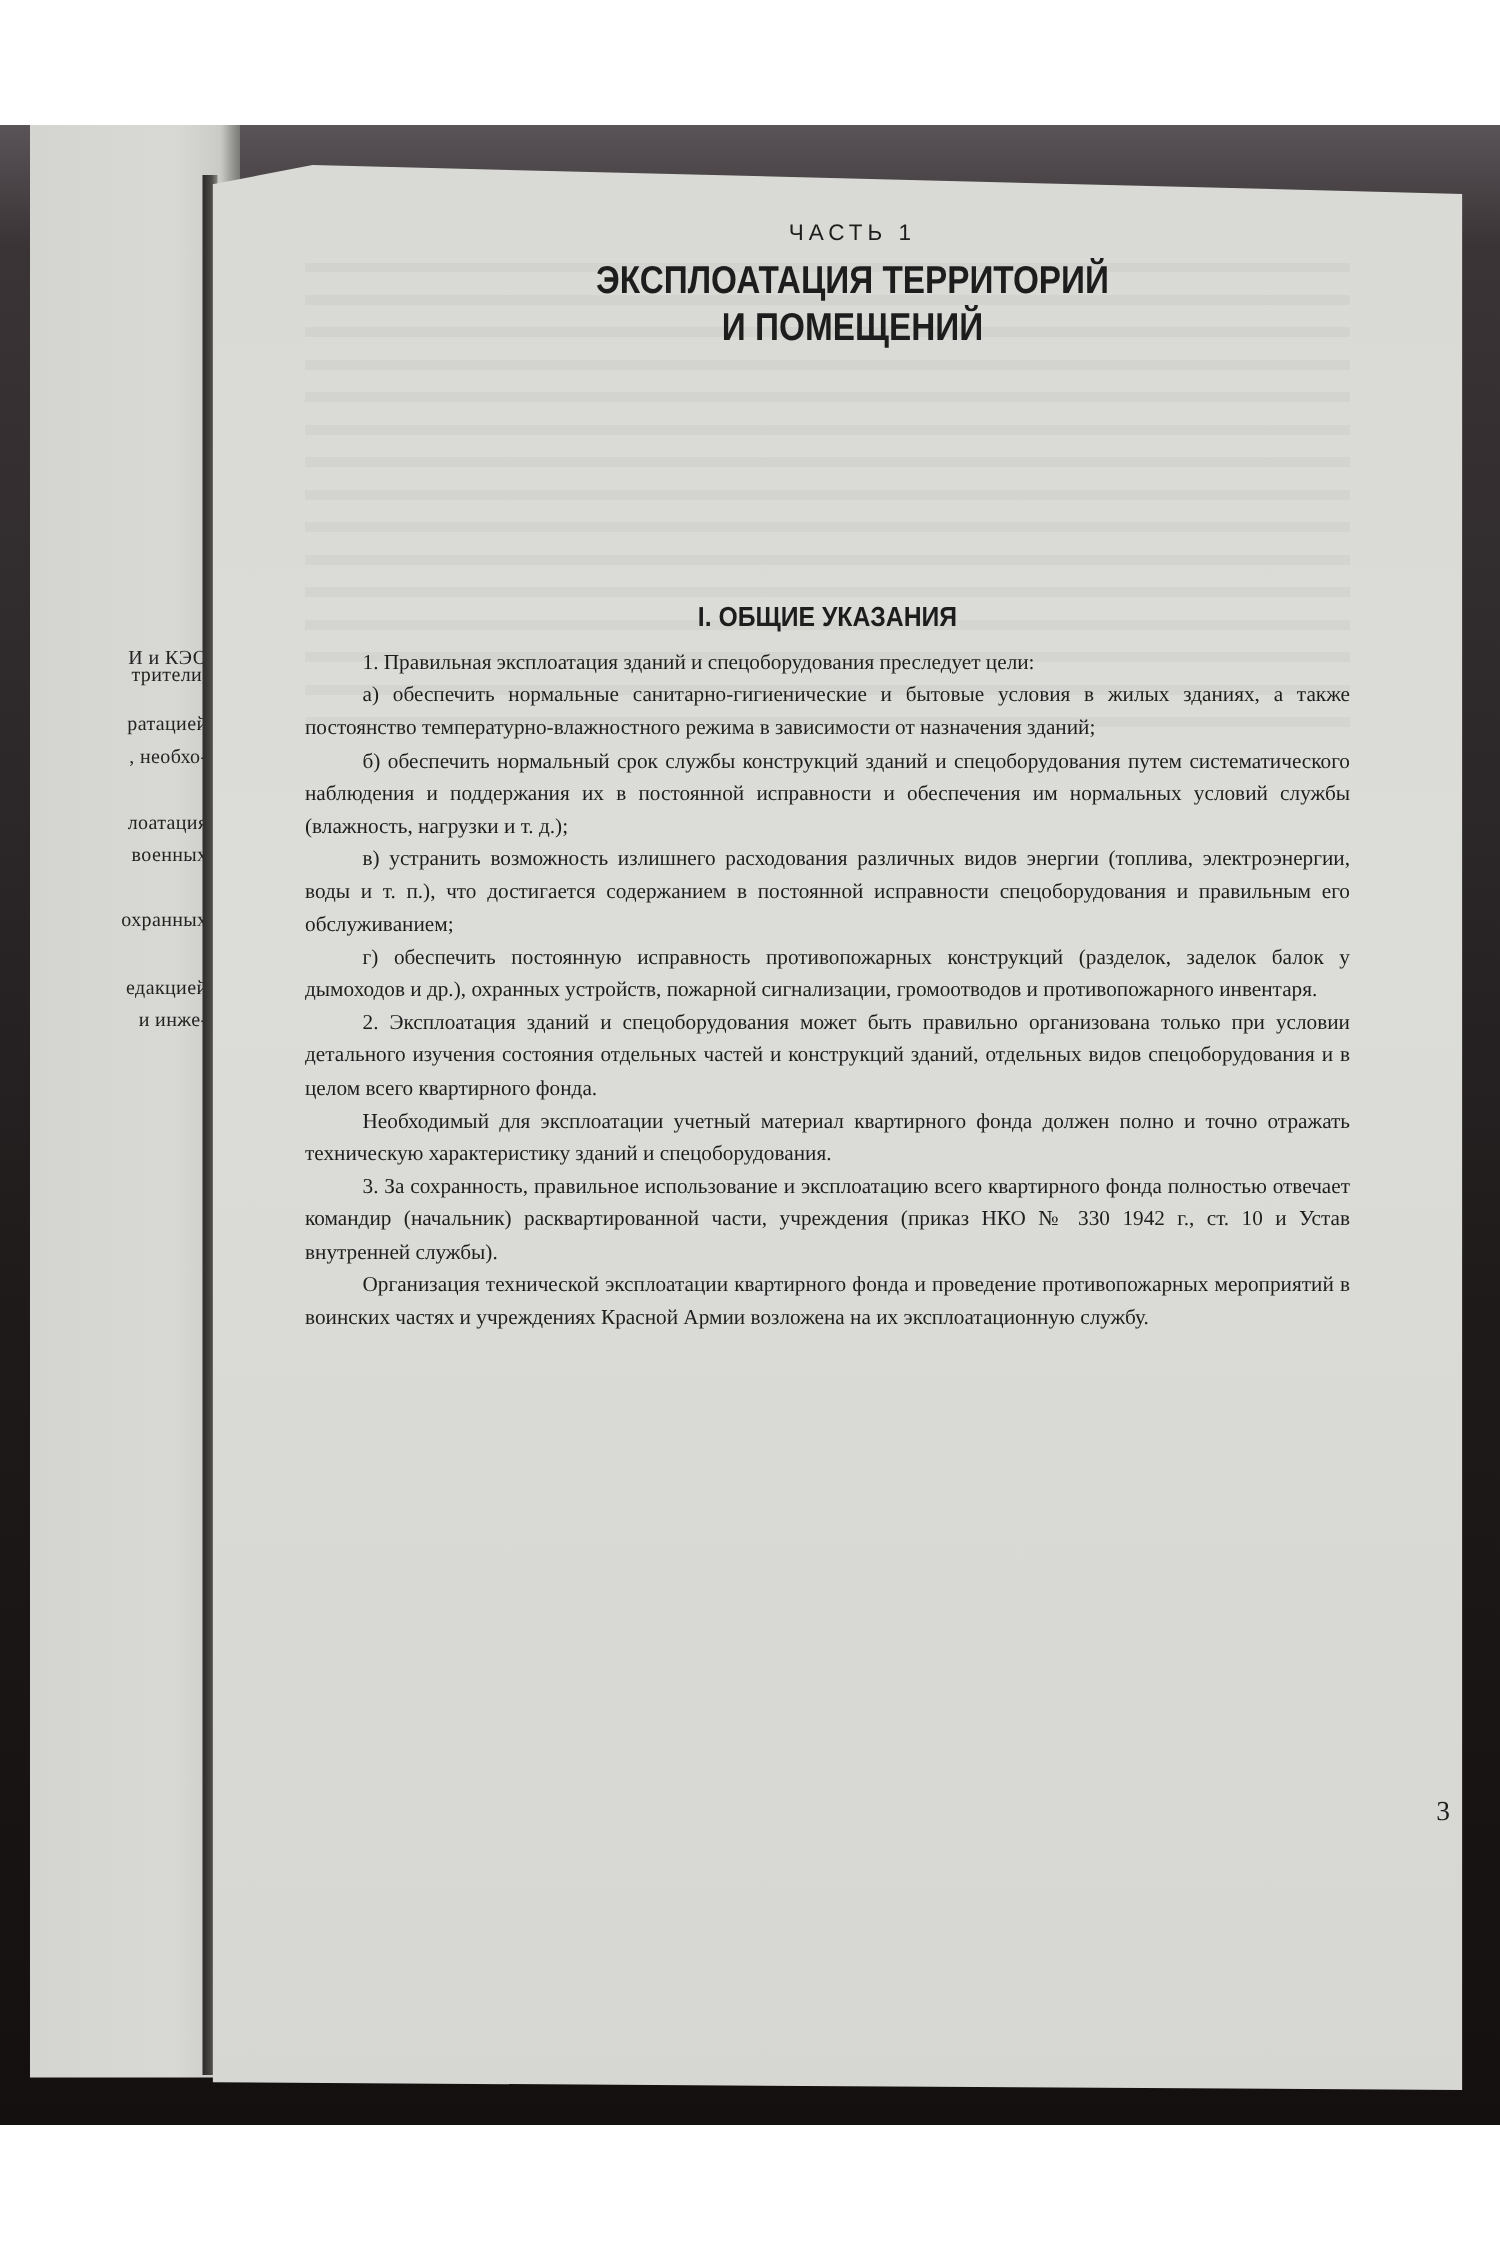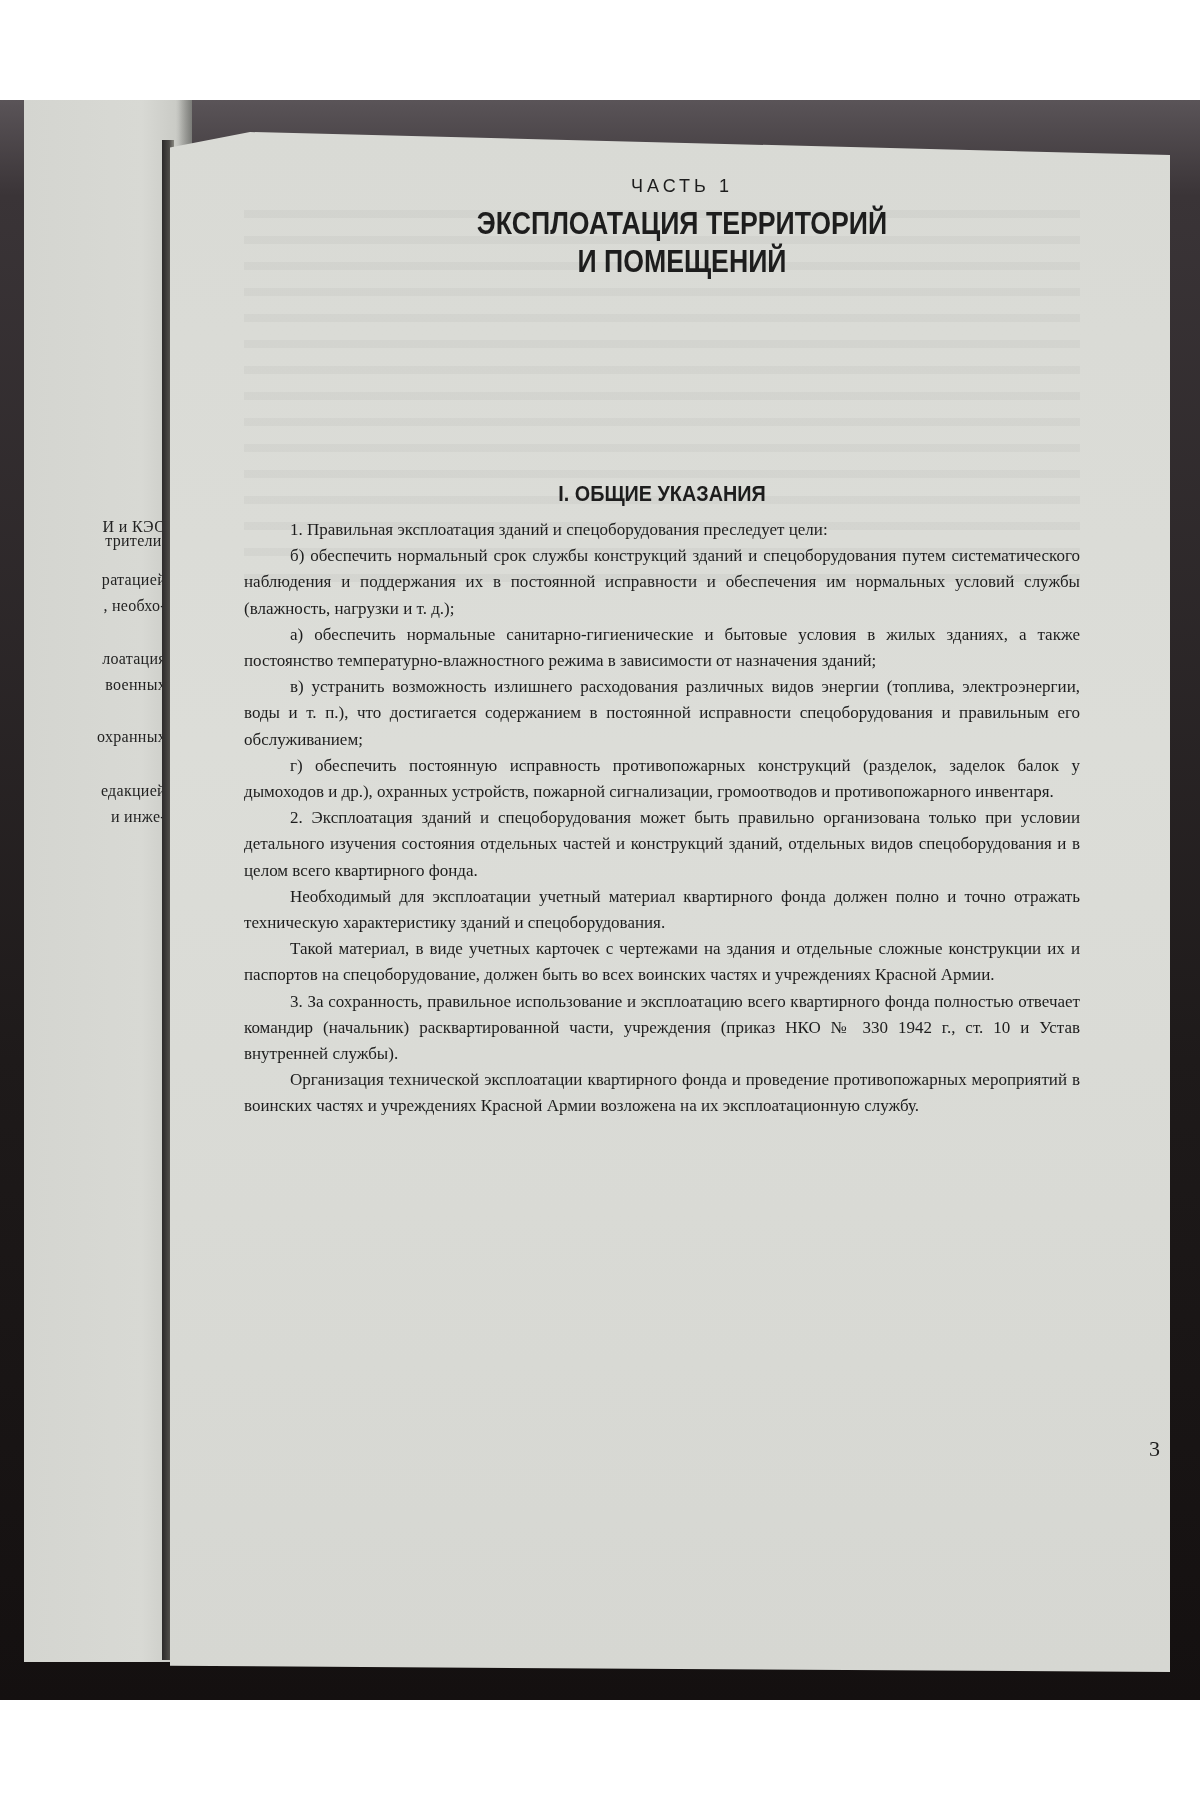--- a/index.html
+++ b/index.html
@@ -85,24 +85,23 @@
 <div class="right-page">
   <div class="bleed"></div>
   <div class="page-content">
     <div class="part-label">ЧАСТЬ 1</div>
     <div class="main-title">
       <div>ЭКСПЛОАТАЦИЯ ТЕРРИТОРИЙ</div>
       <div>И ПОМЕЩЕНИЙ</div>
     </div>
     <div class="section-title">I. ОБЩИЕ УКАЗАНИЯ</div>
     <p class="para">1. Правильная эксплоатация зданий и спецоборудования преследует цели:</p>
+    <p class="para">а) обеспечить нормальные санитарно-гигиенические и бытовые условия в жилых зданиях, а также постоянство температурно-влажностного режима в зависимости от назначения зданий;</p>
     <p class="para">б) обеспечить нормальный срок службы конструкций зданий и спецоборудования путем систематического наблюдения и поддержания их в постоянной исправности и обеспечения им нормальных условий службы (влажность, нагрузки и т. д.);</p>
-    <p class="para">а) обеспечить нормальные санитарно-гигиенические и бытовые условия в жилых зданиях, а также постоянство температурно-влажностного режима в зависимости от назначения зданий;</p>
     <p class="para">в) устранить возможность излишнего расходования различных видов энергии (топлива, электроэнергии, воды и т. п.), что достигается содержанием в постоянной исправности спецоборудования и правильным его обслуживанием;</p>
     <p class="para">г) обеспечить постоянную исправность противопожарных конструкций (разделок, заделок балок у дымоходов и др.), охранных устройств, пожарной сигнализации, громоотводов и противопожарного инвентаря.</p>
     <p class="para">2. Эксплоатация зданий и спецоборудования может быть правильно организована только при условии детального изучения состояния отдельных частей и конструкций зданий, отдельных видов спецоборудования и в целом всего квартирного фонда.</p>
     <p class="para">Необходимый для эксплоатации учетный материал квартирного фонда должен полно и точно отражать техническую характеристику зданий и спецоборудования.</p>
-    <p class="para">Такой материал, в виде учетных карточек с чертежами на здания и отдельные сложные конструкции их и паспортов на спецоборудование, должен быть во всех воинских частях и учреждениях Красной Армии.</p>
     <p class="para">3. За сохранность, правильное использование и эксплоатацию всего квартирного фонда полностью отвечает командир (начальник) расквартированной части, учреждения (приказ НКО № 330 1942 г., ст. 10 и Устав внутренней службы).</p>
     <p class="para">Организация технической эксплоатации квартирного фонда и проведение противопожарных мероприятий в воинских частях и учреждениях Красной Армии возложена на их эксплоатационную службу.</p>
   </div>
   <div class="page-number">3</div>
 </div>
 
 </body></html>

